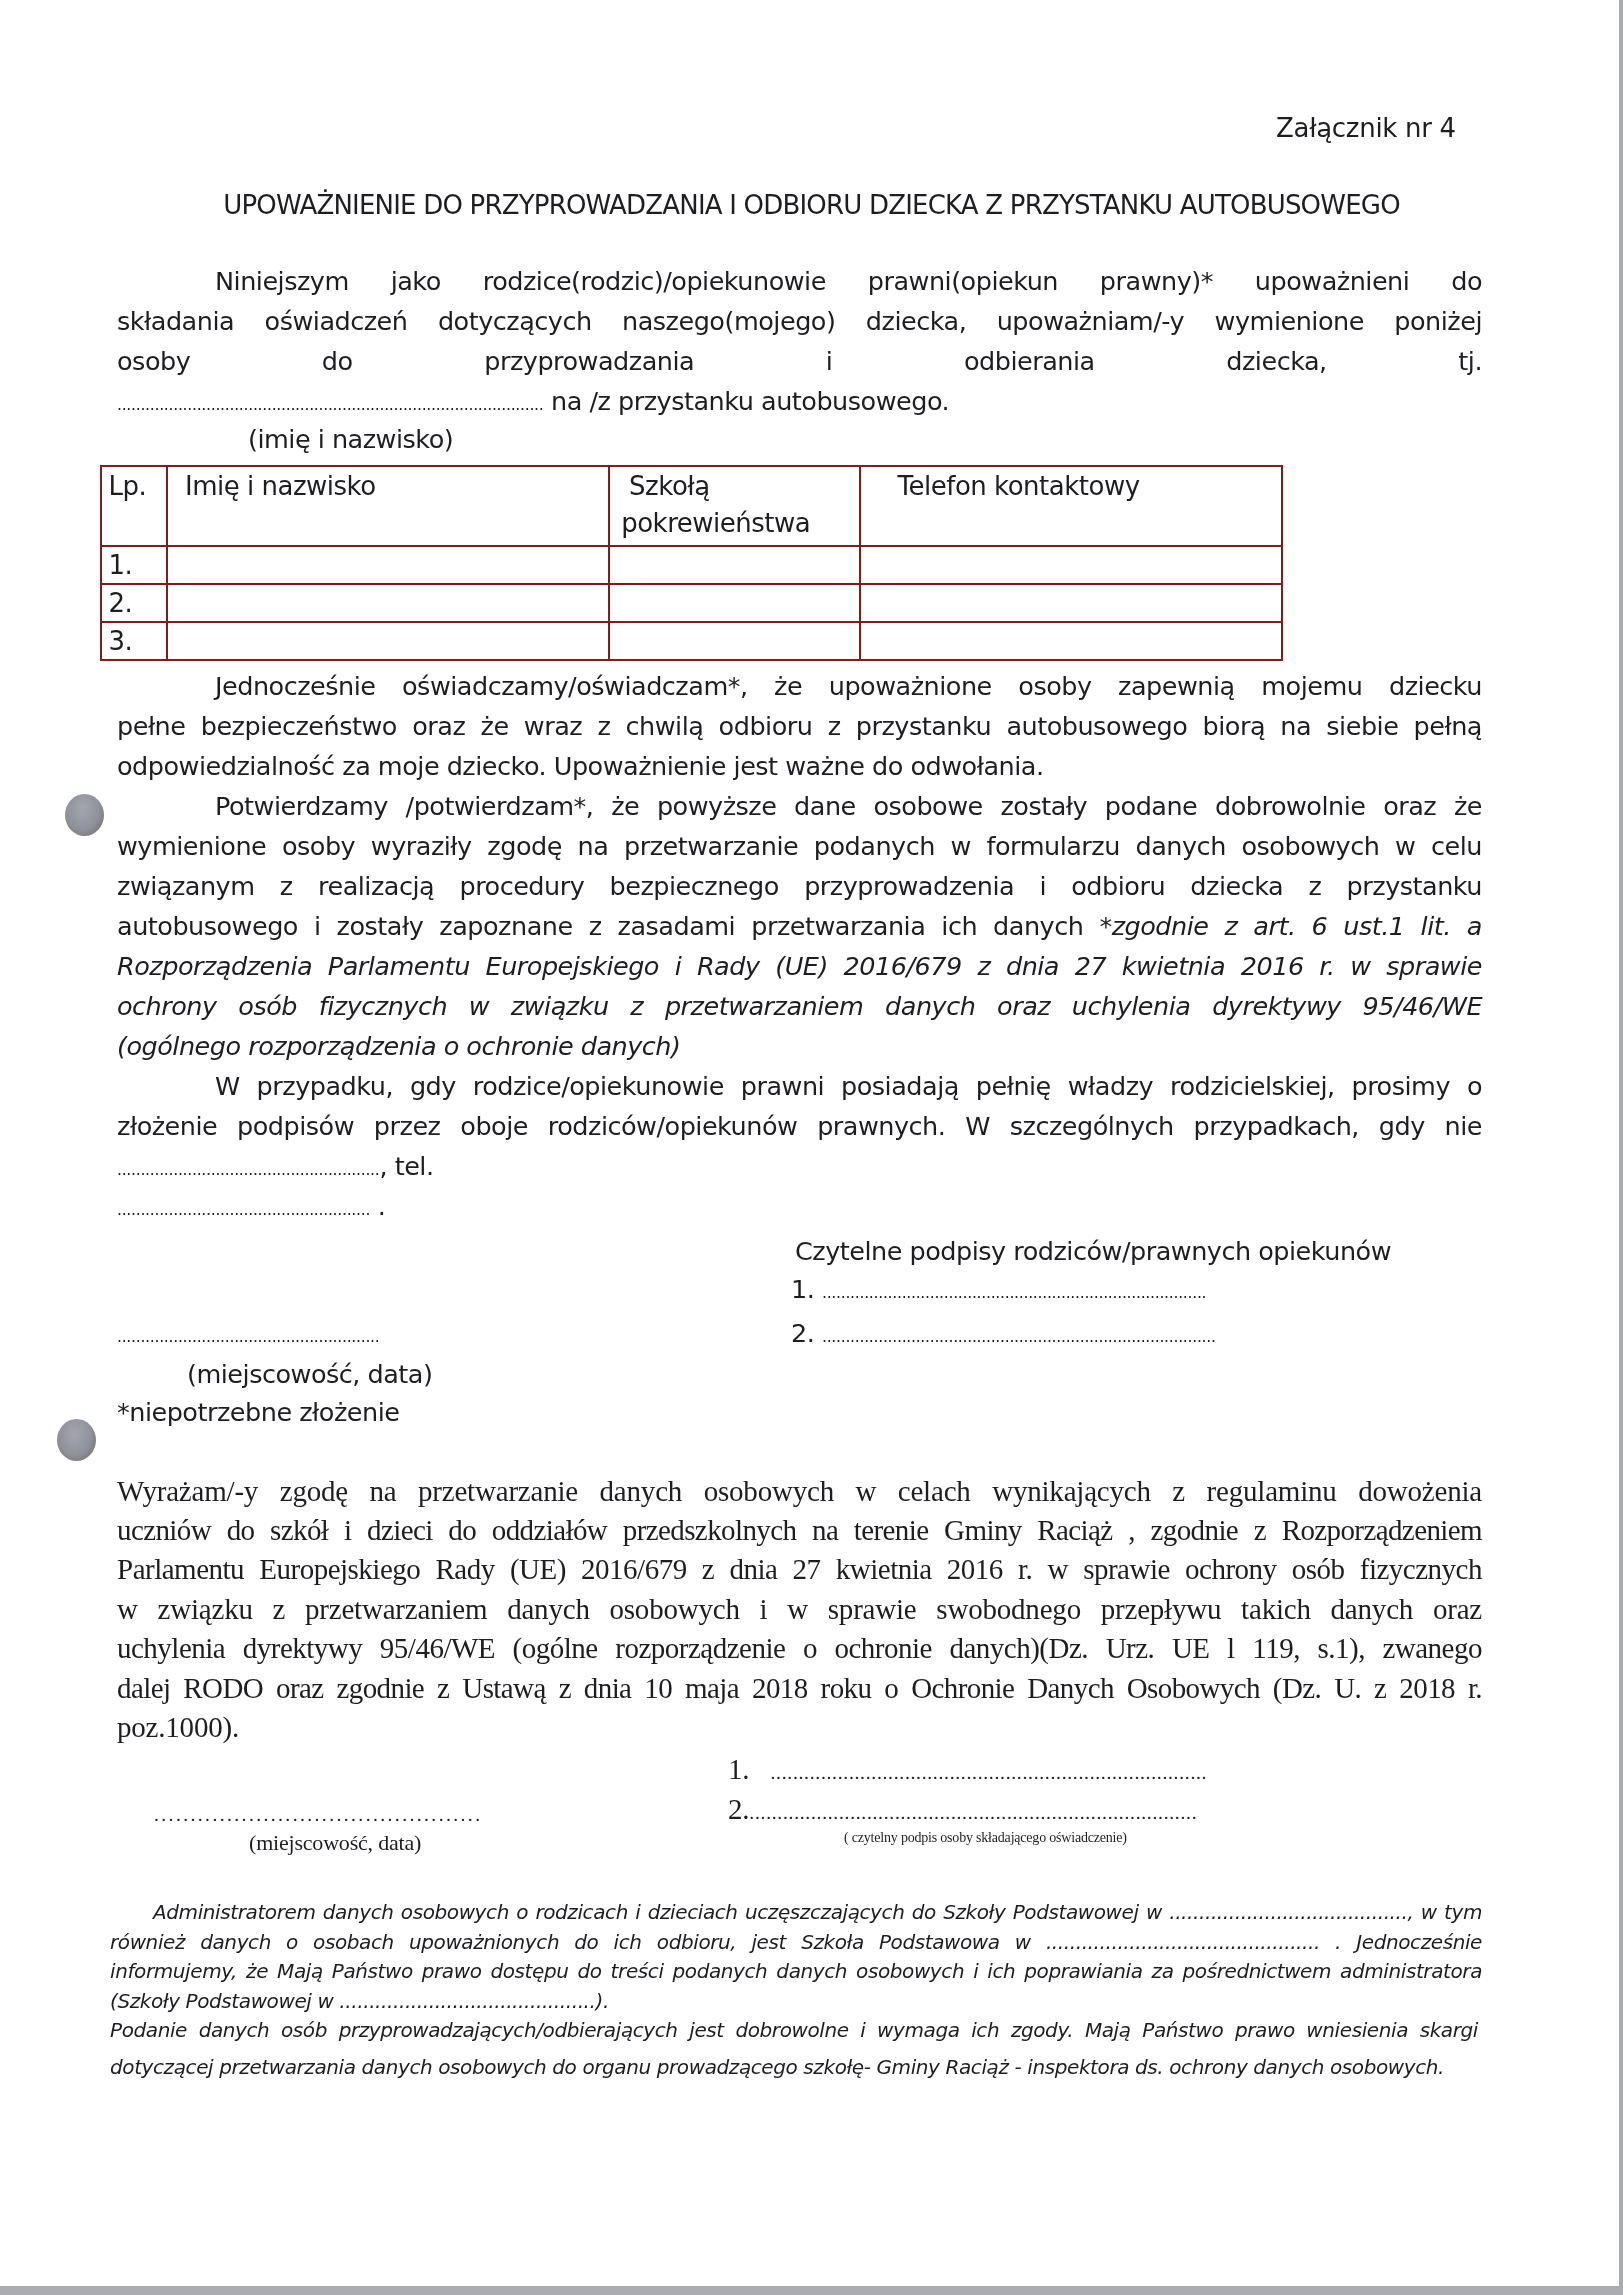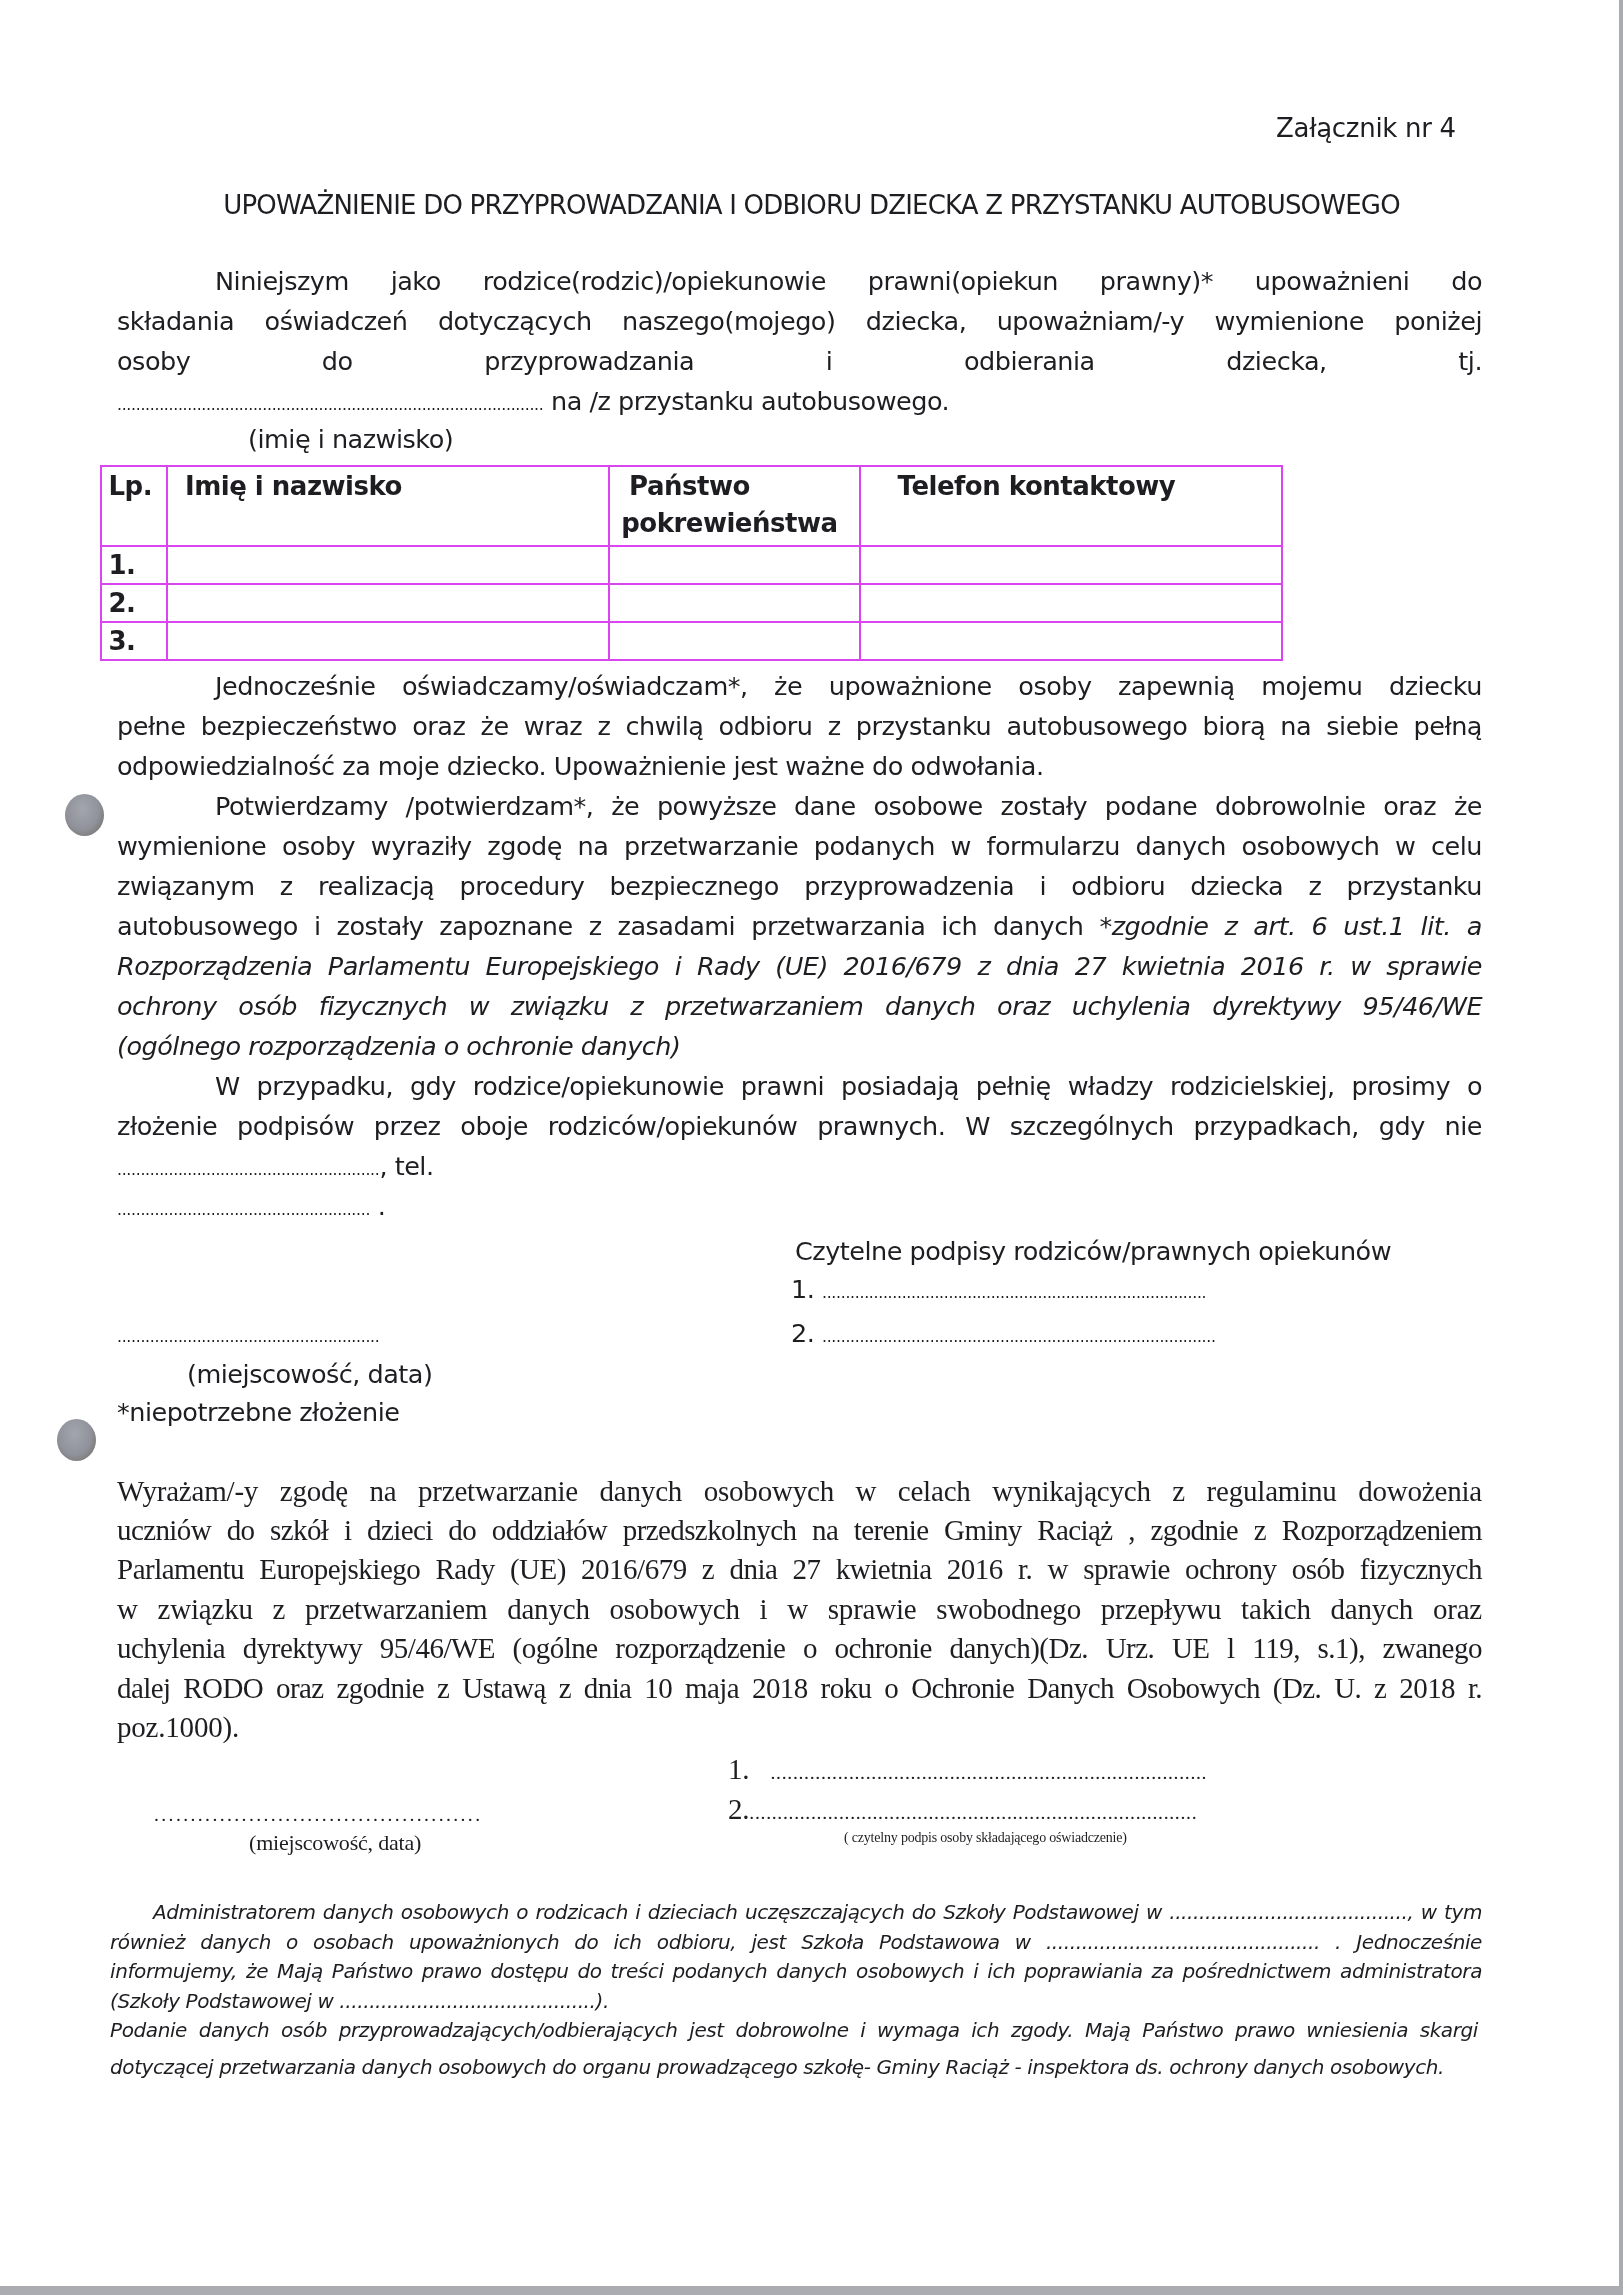--- a/index.html
+++ b/index.html
@@ -22,21 +22,21 @@
   .title { left: 98px; top: 190px; width: 1427px; text-align: center; font-size: 26px; letter-spacing: -0.8px; }
   .line { position: absolute; white-space: nowrap; }
 
   .dots { letter-spacing: 0; }
 
   table.persons {
     position: absolute; left: 100px; top: 465px; width: 1183px;
     border-collapse: collapse; font-size: 26px; letter-spacing: -0.5px;
   }
   table.persons td, table.persons th {
-    border: 2px solid #d946ef; padding: 0 6.5px; vertical-align: top; font-weight: bold; text-align: left;
+    border: 2px solid #7f1d1d; padding: 0 6.5px; vertical-align: top; font-weight: normal; text-align: left;
   }
   table.persons th { height: 77px; padding-top: 1.3px; line-height: 37px; }
   table.persons td { height: 36px; line-height: 36px; }
   .c1 { width: 51px; } .c2 { width: 416px; } .c3 { width: 223px; } .c4 { width: auto; }
   .th-tel { padding-left: 37px !important; }
   .th-stop { padding-left: 19.6px !important; }
 
   .small-it { font-style: italic; font-size: 20px; letter-spacing: -0.4px; line-height: 29.5px; text-align: justify; }
 </style>
 </head>
@@ -67,21 +67,21 @@
   </div>
   <div class="line sans" style="left:216px; top:424px;margin-left:32px;">(imię i nazwisko)</div>
 </div>
 
 <table class="persons sans">
   <tbody>
       <tr>
     <th class="c1">Lp.</th>
     <th class="c2" style="padding-left:17px;">Imię i nazwisko</th>
     <th class="c3 th-stop">
-      <span>Państwo</span><br>
+      <span>Szkołą</span><br>
       <span style="margin-left:-7.9px;">pokrewieństwa</span>
     </th>
     <th class="c4 th-tel">Telefon kontaktowy</th>
   </tr>
   <tr>
     <td>1.</td>
     <td></td>
     <td></td>
     <td></td>
   </tr>

